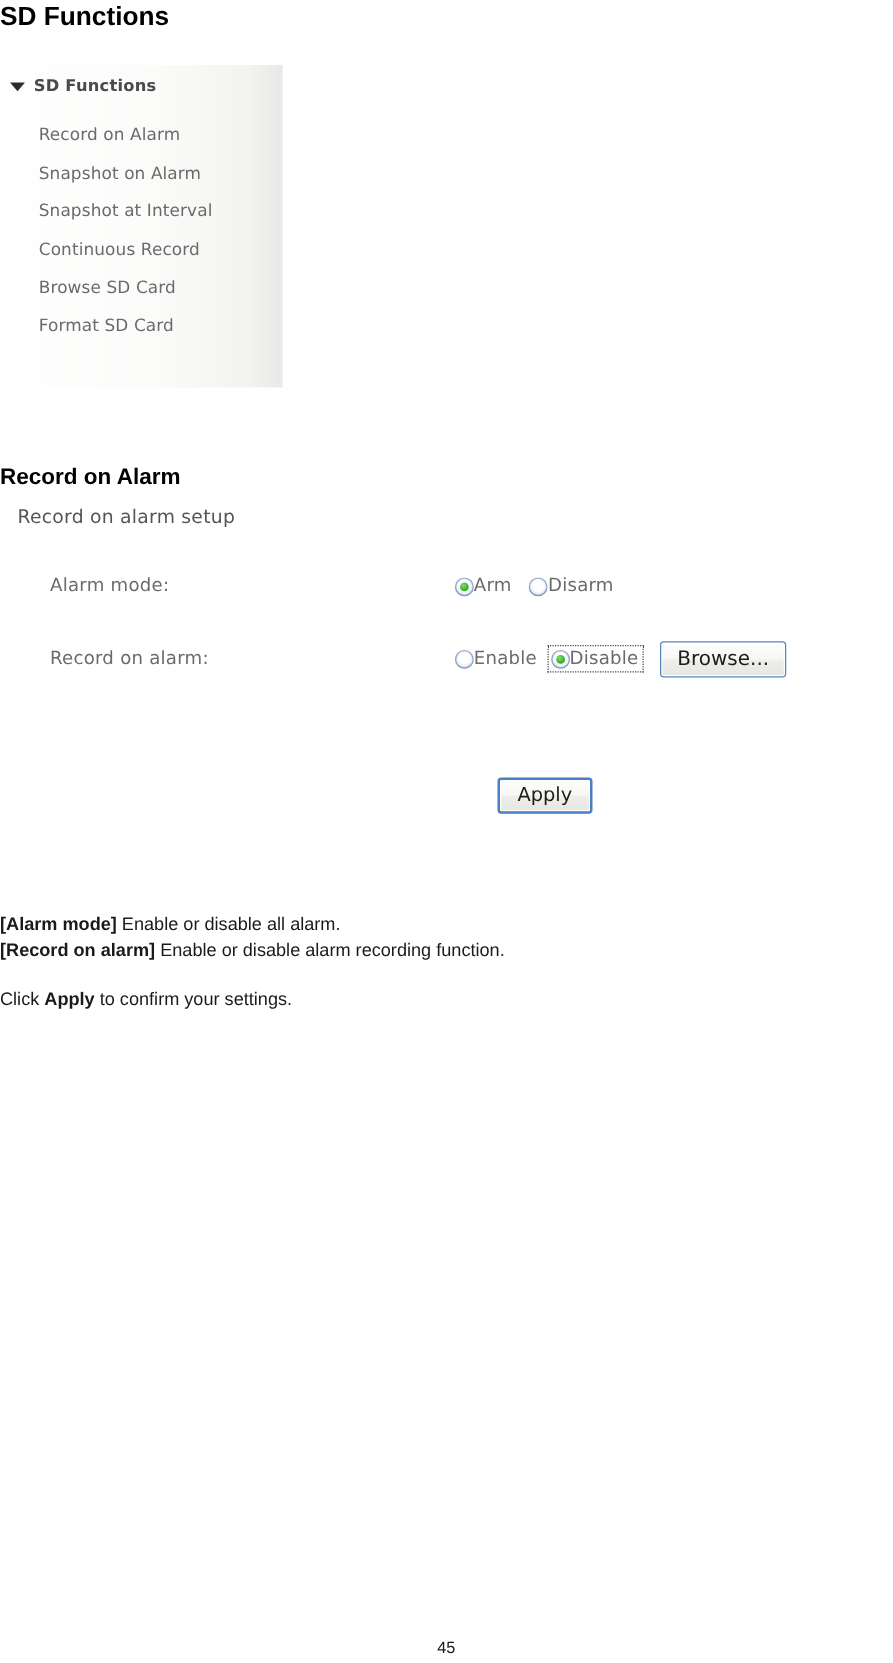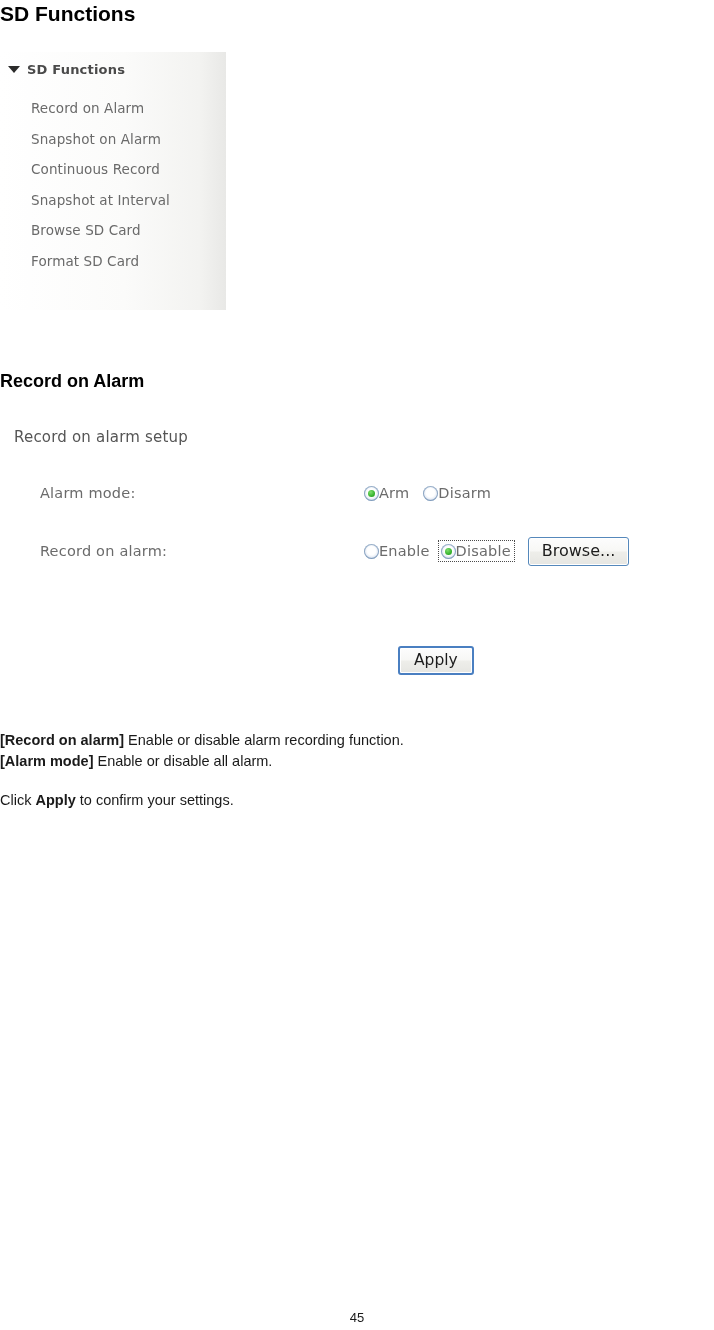--- a/index.html
+++ b/index.html
@@ -82,21 +82,21 @@
     top: 371px;
     font-size: 18px;
     font-weight: bold;
     color: #000000;
   }
 
   
   .form-block {
     position: absolute;
     left: 0px;
-    top: 420px;
+    top: 396px;
     width: 714px;
     height: 270px;
     background: #ffffff;
   }
   .form-title {
     position: absolute;
     left: 14px;
     top: 8px;
     font-family: "DejaVu Sans", sans-serif;
     font-size: 15px;
@@ -237,22 +237,22 @@
 <div class="sidebar-panel">
 
   <div class="sidebar-header">
     <span class="tri-icon"></span>
     <span class="sidebar-header-label">SD Functions</span>
   </div>
 
   <div class="sidebar-list">
     <div class="sidebar-item">Record on Alarm</div>
     <div class="sidebar-item">Snapshot on Alarm</div>
+    <div class="sidebar-item">Snapshot at Interval</div>
     <div class="sidebar-item">Continuous Record</div>
-    <div class="sidebar-item">Snapshot at Interval</div>
     <div class="sidebar-item">Browse SD Card</div>
     <div class="sidebar-item">Format SD Card</div>
   </div>
 
 </div>
 
 <div class="section-heading">Record on Alarm</div>
 
 <div class="form-block">
 
@@ -288,24 +288,24 @@
   </div>
 
   <div class="apply-button-wrap">
     <button class="ui-button apply-button">Apply</button>
   </div>
 
 </div>
 
 <div class="desc-block">
   <div class="desc-line">
+    <b>[Alarm mode]</b><span> Enable or disable all alarm.</span>
+  </div>
+  <div class="desc-line">
     <b>[Record on alarm]</b><span> Enable or disable alarm recording function.</span>
-  </div>
-  <div class="desc-line">
-    <b>[Alarm mode]</b><span> Enable or disable all alarm.</span>
   </div>
   <div class="desc-gap"></div>
   <div class="desc-line">
     <span>Click </span><b>Apply</b><span> to confirm your settings.</span>
   </div>
 </div>
 
 <div class="page-number">45</div>
 
 </body></html>

